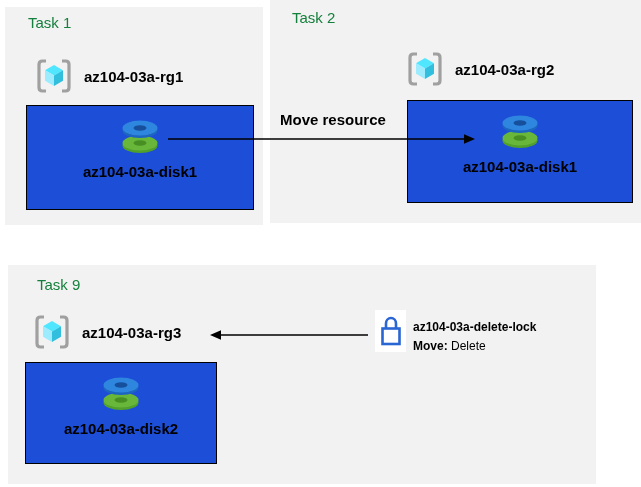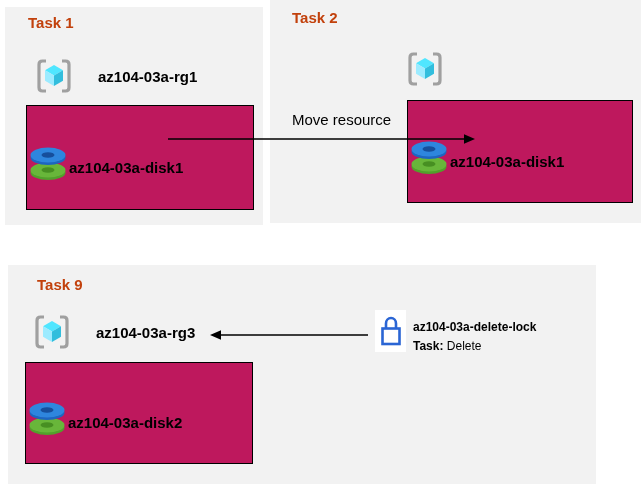--- a/index.html
+++ b/index.html
@@ -5,34 +5,34 @@
   html,body{margin:0;padding:0;background:#fff;}
   .canvas{
     position:relative;width:641px;height:487px;background:#ffffff;
     font-family:"Liberation Sans",sans-serif;color:#000;overflow:hidden;
   }
   .panel{position:absolute;background:#f2f2f2;}
   #task1-panel{left:5px;top:7px;width:258px;height:218px;}
   #task2-panel{left:270px;top:0px;width:371px;height:223px;text-align:center;}
   #task3-panel{left:8px;top:265px;width:588px;height:219px;}
   .task-heading{
-    position:absolute;font-size:15px;font-weight:bold;color:#c2410c;
+    position:absolute;font-size:15px;font-weight:normal;color:#15803d;
     white-space:nowrap;line-height:16px;
   }
-  .rg-row{position:absolute;display:flex;align-items:center;gap:24px;}
+  .rg-row{position:absolute;display:flex;align-items:center;gap:10px;}
   .rg-label{font-size:15px;font-weight:bold;white-space:nowrap;}
   .resource-box{
-    position:absolute;background:#be185d;border:1.5px solid #000;
-    box-sizing:border-box;display:flex;flex-direction:row;align-items:center;
+    position:absolute;background:#1d4ed8;border:1.5px solid #000;
+    box-sizing:border-box;display:flex;flex-direction:column;align-items:center;
     padding-top:12px;
   }
   .disk-label{font-size:15px;font-weight:bold;margin-top:7px;white-space:nowrap;}
   .arrow{position:absolute;}
   .move-label{
-    position:absolute;left:292px;top:112px;font-size:15px;font-weight:normal;
+    position:absolute;left:280px;top:112px;font-size:15px;font-weight:bold;
     white-space:nowrap;line-height:16px;
   }
   .lock-patch{
     position:absolute;left:375px;top:310px;width:31px;height:42px;background:#ffffff;
     display:flex;align-items:center;justify-content:center;
   }
   .lock-text{
     position:absolute;left:413px;top:318px;font-size:12px;line-height:19px;
     white-space:nowrap;
   }
@@ -74,20 +74,21 @@
     <div class="task-heading" style="left:22px;top:10px;">Task 2</div>
 
     <div class="rg-row" style="left:135px;top:50px;">
       <svg width="40" height="38" viewBox="0 0 40 38">
         <path d="M12,4 H8.5 C6,4 5,5 5,7.5 V30.5 C5,33 6,34 8.5,34 H12" fill="none" stroke="#a0a0a0" stroke-width="3.2"></path>
         <path d="M28,4 H31.5 C34,4 35,5 35,7.5 V30.5 C35,33 34,34 31.5,34 H28" fill="none" stroke="#a0a0a0" stroke-width="3.2"></path>
         <polygon points="20,8 29,13.2 20,18.4 11,13.2" fill="#50e6ff"></polygon>
         <polygon points="11,13.2 20,18.4 20,29 11,23.8" fill="#9cebff"></polygon>
         <polygon points="29,13.2 20,18.4 20,29 29,23.8" fill="#32bedd"></polygon>
       </svg>
+      <span class="rg-label">az104-03a-rg2</span>
     </div>
 
     <div class="resource-box" style="left:137px;top:100px;width:226px;height:103px;">
       <svg width="42" height="38" viewBox="0 0 42 38">
         <ellipse cx="21" cy="27.5" rx="17.5" ry="7.5" fill="#52a02c"></ellipse>
         <ellipse cx="21" cy="25" rx="17.5" ry="7.5" fill="#68b63a"></ellipse>
         <ellipse cx="21" cy="25" rx="6.5" ry="2.8" fill="#478f22"></ellipse>
         <ellipse cx="21" cy="12.5" rx="17.5" ry="7.5" fill="#1d66c0"></ellipse>
         <ellipse cx="21" cy="10" rx="17.5" ry="7.5" fill="#2e86de"></ellipse>
         <ellipse cx="21" cy="10" rx="6.5" ry="2.8" fill="#164f9c"></ellipse>
@@ -109,21 +110,21 @@
       <svg width="40" height="38" viewBox="0 0 40 38">
         <path d="M12,4 H8.5 C6,4 5,5 5,7.5 V30.5 C5,33 6,34 8.5,34 H12" fill="none" stroke="#a0a0a0" stroke-width="3.2"></path>
         <path d="M28,4 H31.5 C34,4 35,5 35,7.5 V30.5 C35,33 34,34 31.5,34 H28" fill="none" stroke="#a0a0a0" stroke-width="3.2"></path>
         <polygon points="20,8 29,13.2 20,18.4 11,13.2" fill="#50e6ff"></polygon>
         <polygon points="11,13.2 20,18.4 20,29 11,23.8" fill="#9cebff"></polygon>
         <polygon points="29,13.2 20,18.4 20,29 29,23.8" fill="#32bedd"></polygon>
       </svg>
       <span class="rg-label">az104-03a-rg3</span>
     </div>
 
-    <div class="resource-box" style="left:17px;top:97px;width:228px;height:102px;">
+    <div class="resource-box" style="left:17px;top:97px;width:192px;height:102px;">
       <svg width="42" height="38" viewBox="0 0 42 38">
         <ellipse cx="21" cy="27.5" rx="17.5" ry="7.5" fill="#52a02c"></ellipse>
         <ellipse cx="21" cy="25" rx="17.5" ry="7.5" fill="#68b63a"></ellipse>
         <ellipse cx="21" cy="25" rx="6.5" ry="2.8" fill="#478f22"></ellipse>
         <ellipse cx="21" cy="12.5" rx="17.5" ry="7.5" fill="#1d66c0"></ellipse>
         <ellipse cx="21" cy="10" rx="17.5" ry="7.5" fill="#2e86de"></ellipse>
         <ellipse cx="21" cy="10" rx="6.5" ry="2.8" fill="#164f9c"></ellipse>
       </svg>
       <span class="disk-label">az104-03a-disk2</span>
     </div>
@@ -135,16 +136,16 @@
   </svg>
 
   <div class="lock-patch">
     <svg width="26" height="36" viewBox="0 0 26 36">
       <path d="M8,16 V10.5 A5,5.5 0 0 1 18,10.5 V16" fill="none" stroke="#2a65d4" stroke-width="2.6"></path>
       <rect x="4.5" y="15.5" width="17" height="15.5" fill="#ffffff" stroke="#2a65d4" stroke-width="2.6"></rect>
     </svg>
   </div>
   <div class="lock-text">
     <div class="b">az104-03a-delete-lock</div>
-    <div><span class="b">Task:</span> <span>Delete</span></div>
+    <div><span class="b">Move:</span> <span>Delete</span></div>
   </div>
 
 </div>
 
 </body></html>

